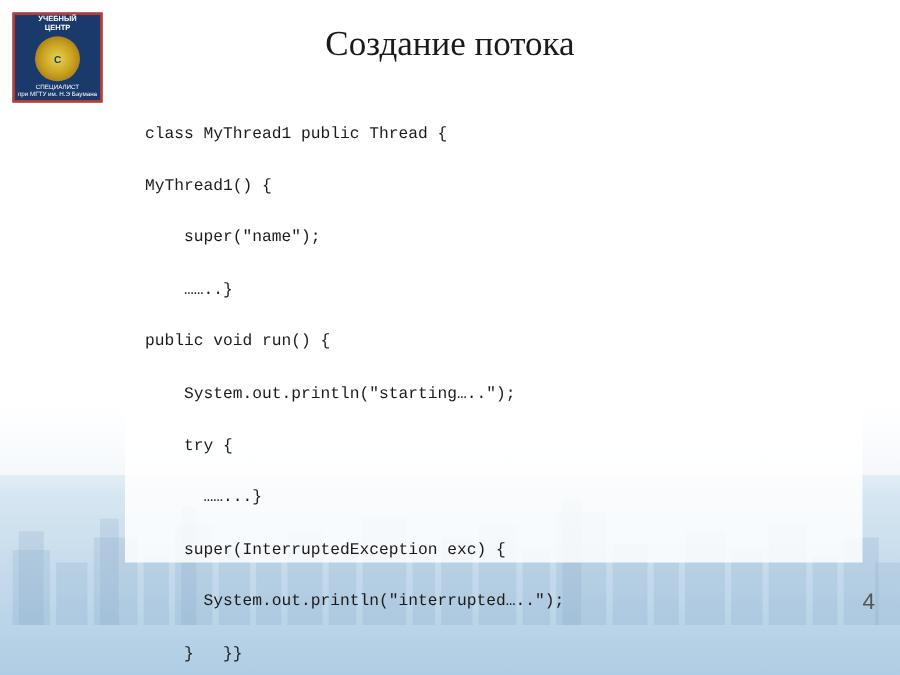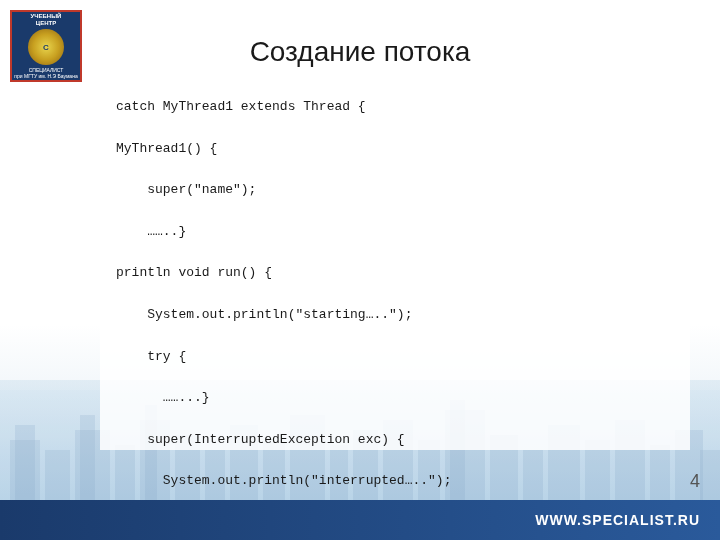--- a/index.html
+++ b/index.html
@@ -85,25 +85,25 @@
 
     .logo-text-bottom {
       color: #fff;
       font-size: 5px;
       text-align: center;
     }
 
     
     .slide-title {
       position: absolute;
-      top: 36px;
+      top: 20px;
       left: 0;
       right: 0;
       text-align: center;
-      font-family: Liberation Sans, sans-serif;
+      font-family: Liberation Serif, serif;
       font-size: 28px;
       font-weight: normal;
       color: #1a1a1a;
       z-index: 10;
     }
 
     
     .code-container {
       position: absolute;
       top: 85px;
@@ -216,39 +216,36 @@
       <div class="logo-circle">
         <span class="logo-circle-inner">С</span>
       </div>
       <div class="logo-text-bottom">СПЕЦИАЛИСТ<br>при МГТУ им. Н.Э Баумана</div>
     </div>
   </div>
 
   <h1 class="slide-title">Создание потока</h1>
 
   <div class="code-container">
-    <div class="code-text"><span class="code-line">catch MyThread1 extends Thread {</span>
+    <div class="code-text"><span class="code-line">class MyThread1 public Thread {</span>
 <span class="code-line">MyThread1() {</span>
 <span class="code-line">    super("name");</span>
 <span class="code-line">    ……..}</span>
-<span class="code-line">println void run() {</span>
+<span class="code-line">public void run() {</span>
 <span class="code-line">    System.out.println("starting…..");</span>
 <span class="code-line">    try {</span>
 <span class="code-line">      ……...}</span>
 <span class="code-line">    super(InterruptedException exc) {</span>
 <span class="code-line">      System.out.println("interrupted…..");</span>
 <span class="code-line">    }   }}</span>
 
 
 
 
 
 
 </div>
   </div>
 
   <div class="page-number">4</div>
 
-  <div class="bottom-bar">
-    <span class="website-text">WWW.SPECIALIST.RU</span>
-  </div>
 
 </div>
 
 </body></html>

